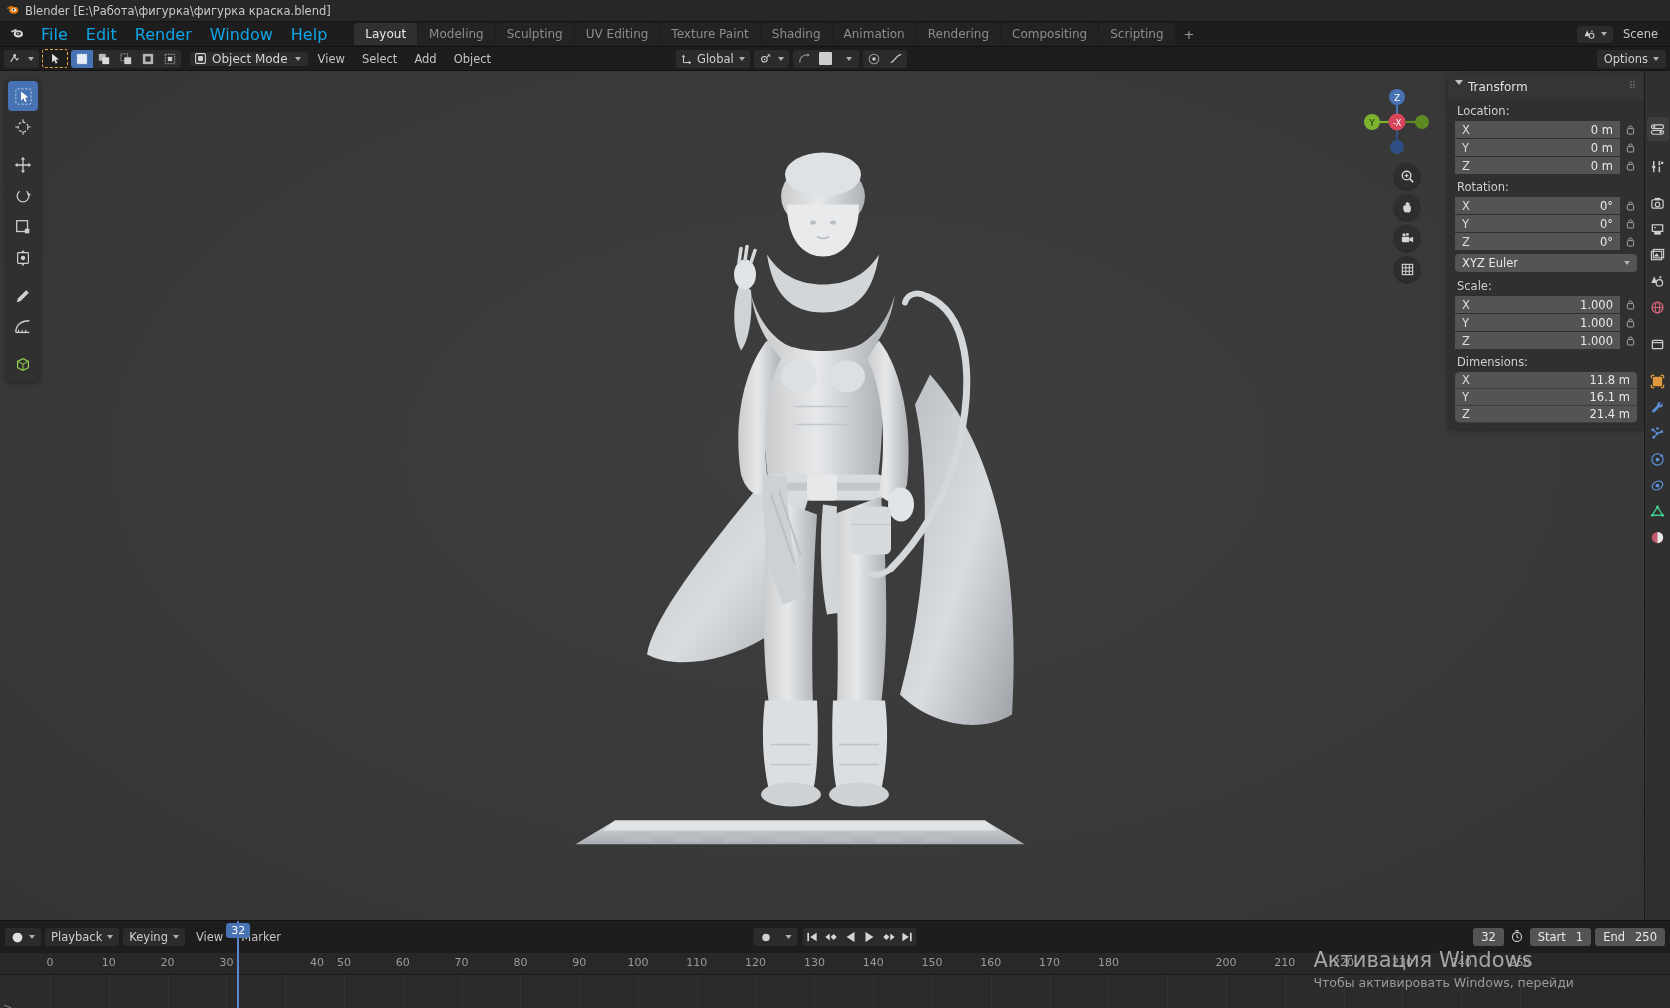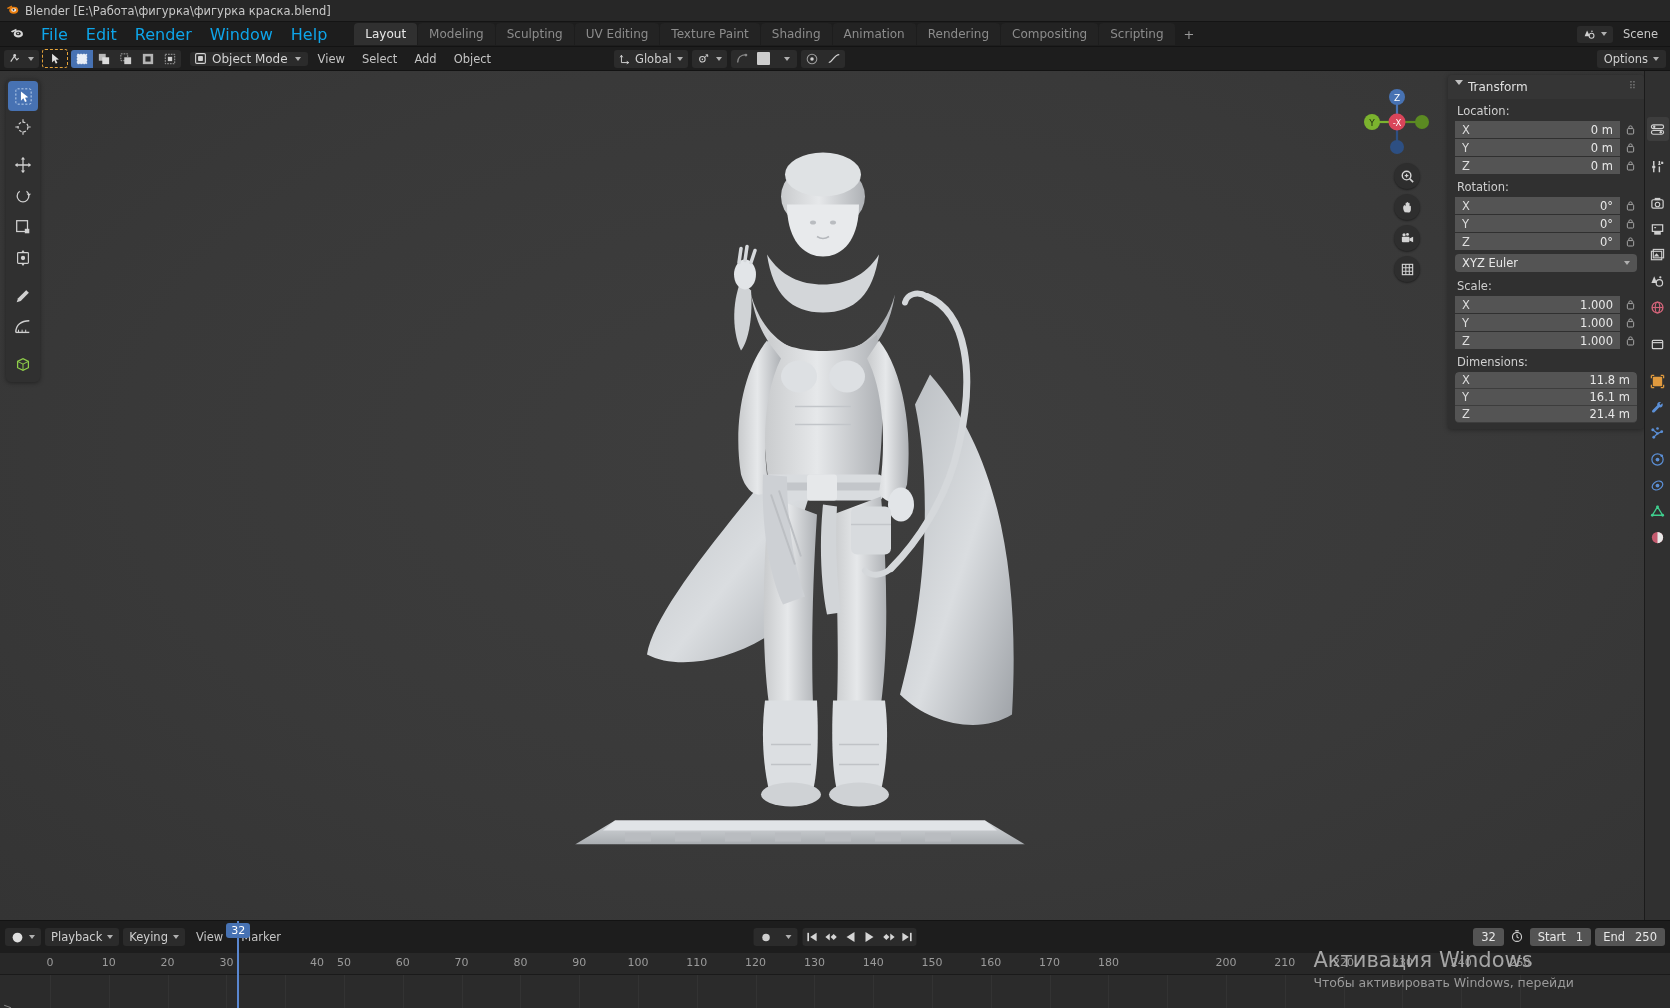--- a/index.html
+++ b/index.html
@@ -27,21 +27,21 @@
   #vpheader { height:24px; background:#1d1d1d; display:flex; align-items:center; padding:0 4px; gap:3px;
     border-bottom:1px solid #131313; position:relative; }
   .hbtn { display:flex; align-items:center; gap:3px; background:#2b2b2b; border-radius:3px; padding:2px 5px; height:18px; }
   .hbtn .lbl { font-size:11.5px; color:#cfcfcf; }
   .chev { width:0;height:0;border-left:3px solid transparent;border-right:3px solid transparent;border-top:4px solid #b0b0b0; margin-left:2px;}
   .mode-sel { display:flex;align-items:center;gap:5px; background:#2b2b2b; border-radius:3px; padding:2px 7px 2px 4px; height:14px;}
   .vp-menu { padding:2px 7px; font-size:11.5px; color:#c4c4c4; border-radius:3px; }
   .seg { display:flex; background:#2b2b2b; border-radius:3px; overflow:hidden; }
   .seg .s { width:22px;height:18px; display:flex;align-items:center;justify-content:center; }
   .seg .s.active { background:#4772b3; }
-  .hdr-center { position:absolute; left:614px; display:flex; align-items:flex-start; gap:4px; }
+  .hdr-center { position:absolute; left:676px; display:flex; align-items:flex-start; gap:4px; }
   .hdr-right { margin-left:auto; display:flex; align-items:flex-start; gap:4px; }
   .opt-btn { background:#2b2b2b;border-radius:3px;padding:2px 7px;font-size:11.5px;color:#cfcfcf;display:flex;align-items:center;gap:3px;}
 
   
   #main { position:relative; height:849px; background:#393939; }
   #viewport { position:absolute; inset:0; background:
       radial-gradient(ellipse at 50% 45%, #3e3e3e 0%, #393939 60%, #343434 100%); overflow:hidden; }
 
   
   #toolbar { position:absolute; left:6px; top:8px; width:34px; background:#303030; border-radius:5px;

